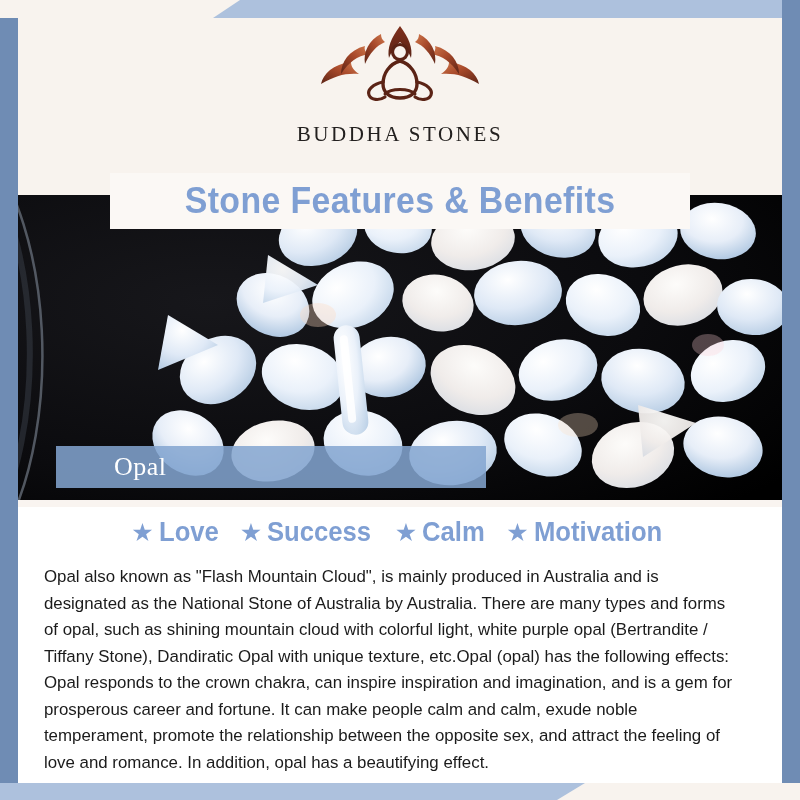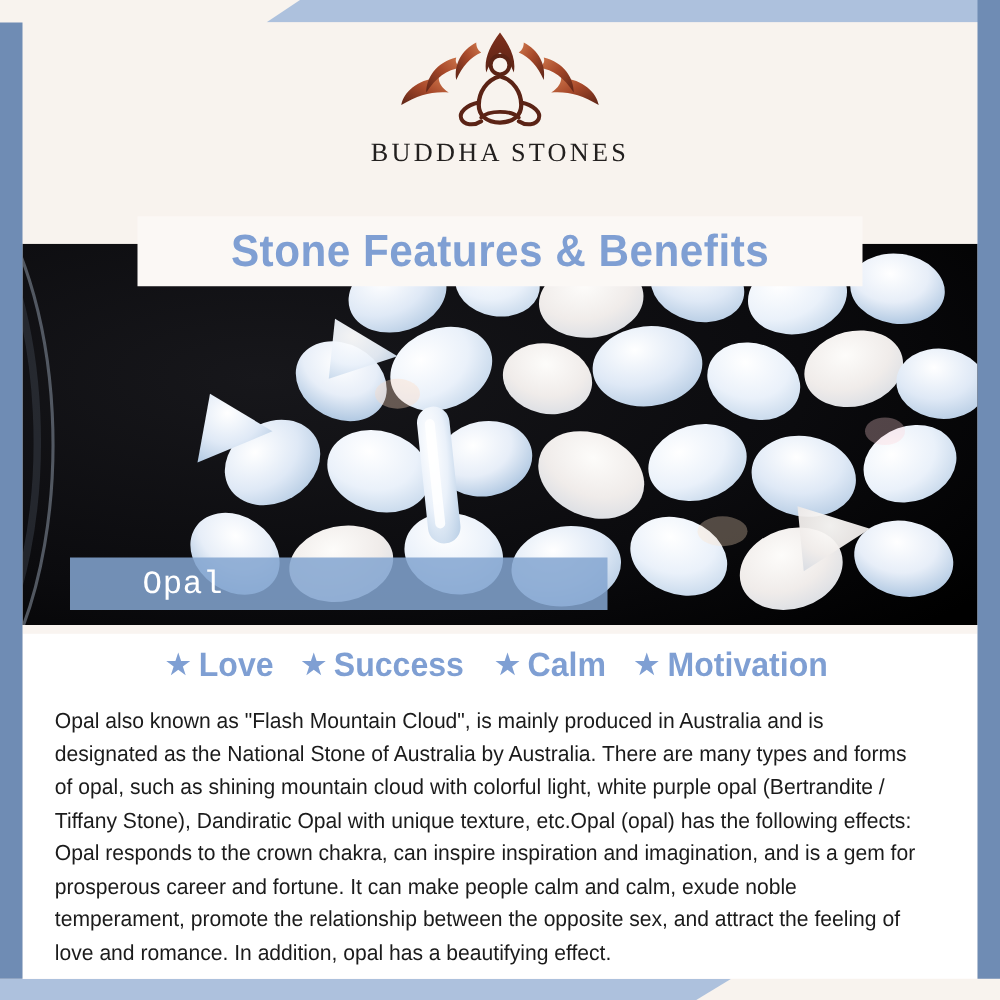--- a/index.html
+++ b/index.html
@@ -77,20 +77,21 @@
     display: flex;
     flex-direction: column;
     align-items: center;
   }
 
   .logo-wrap {
     margin-top: 22px;
     display: flex;
     flex-direction: column;
     align-items: center;
+    gap: 12px;
   }
 
   .logo-mark { width: 170px; height: 86px; display: block; }
 
   .logo-text {
     font-family: "Liberation Serif", serif;
     font-size: 21px;
     letter-spacing: 2.6px;
     color: #23201f;
     margin-top: 2px;
@@ -146,21 +147,21 @@
     display: flex;
     align-items: center;
     z-index: 9;
   }
   .caption-text {
     color: #ffffff;
     font-size: 26px;
     font-weight: 500;
     letter-spacing: 0.5px;
     margin-left: 58px;
-    font-family: Liberation Mono, monospace;
+    font-family: Liberation Serif, serif;
   }
 
   
   .content {
     position: absolute;
     top: 500px;
     left: 18px;
     width: 764px;
     height: 283px;
     background: #ffffff;

